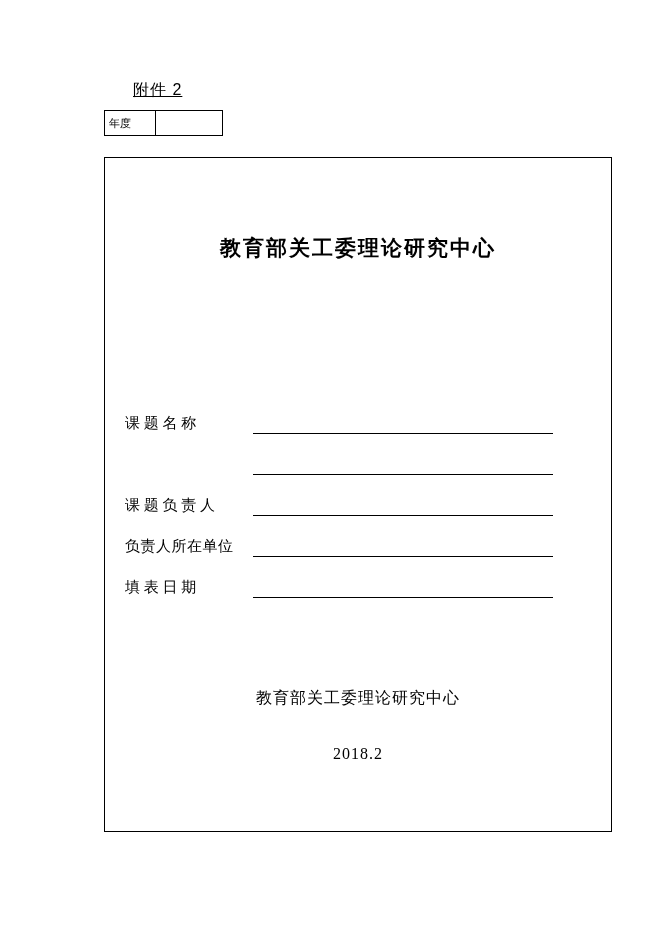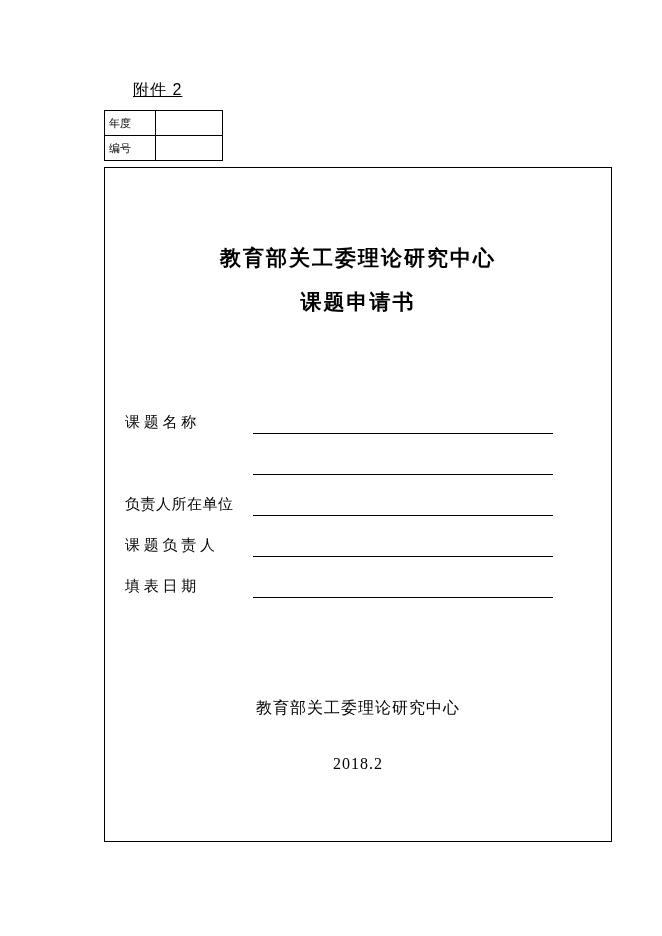--- a/index.html
+++ b/index.html
@@ -56,21 +56,21 @@
     text-align: left;
   }
   .meta-value {
     width: 58px;
   }
 
   
   .main-box {
     position: absolute;
     left: 104px;
-    top: 167px;
+    top: 157px;
     width: 508px;
     height: 675px;
     border: 1px solid #000000;
     box-sizing: border-box;
   }
 
   .title-block {
     position: absolute;
     left: 0;
     top: 68px;
@@ -87,21 +87,21 @@
 
   
   .fields {
     position: absolute;
     left: 0;
     top: 245px;
     width: 100%;
   }
   .field-row {
     display: flex;
-    align-items: flex-start;
+    align-items: center;
     height: 41px;
     padding-left: 20px;
   }
   .field-label {
     width: 128px;
     font-size: 15px;
     letter-spacing: 0px;
     display: flex;
     justify-content: space-between;
     padding-right: 2px;
@@ -147,53 +147,48 @@
 <div class="page">
 
   <div class="attachment-label">附件 2</div>
 
   <table class="meta-table">
     <tbody>
       <tr>
         <td class="meta-label">年度</td>
         <td class="meta-value"></td>
       </tr>
-      <tr>
-        <td class="meta-label">编号</td>
-        <td class="meta-value"></td>
-      </tr>
     </tbody>
   </table>
 
   <div class="main-box">
 
     <div class="title-block">
       <div class="title-line">教育部关工委理论研究中心</div>
-      <div class="title-line">课题申请书</div>
     </div>
 
     <div class="fields">
 
       <div class="field-row">
         <div class="field-label">课 题 名 称</div>
         <div class="field-line"></div>
       </div>
 
       <div class="field-row continuation">
         <div class="field-label"></div>
         <div class="field-line"></div>
       </div>
 
       <div class="field-row">
+        <div class="field-label">课 题 负 责 人</div>
+        <div class="field-line"></div>
+      </div>
+
+      <div class="field-row">
         <div class="field-label tight">负责人所在单位</div>
-        <div class="field-line"></div>
-      </div>
-
-      <div class="field-row">
-        <div class="field-label">课 题 负 责 人</div>
         <div class="field-line"></div>
       </div>
 
 
       <div class="field-row">
         <div class="field-label">填 表 日 期</div>
         <div class="field-line"></div>
       </div>
 
     </div>

